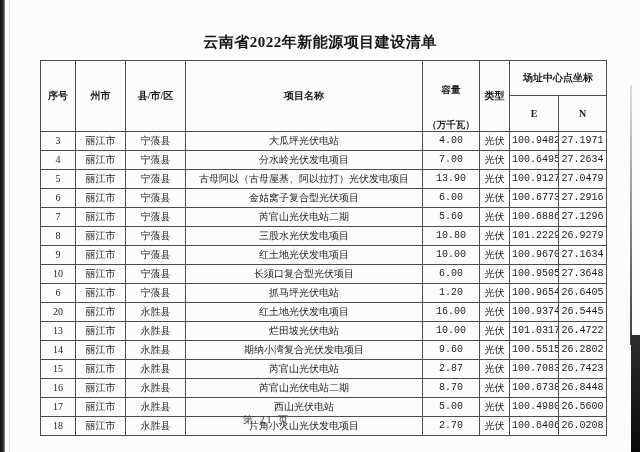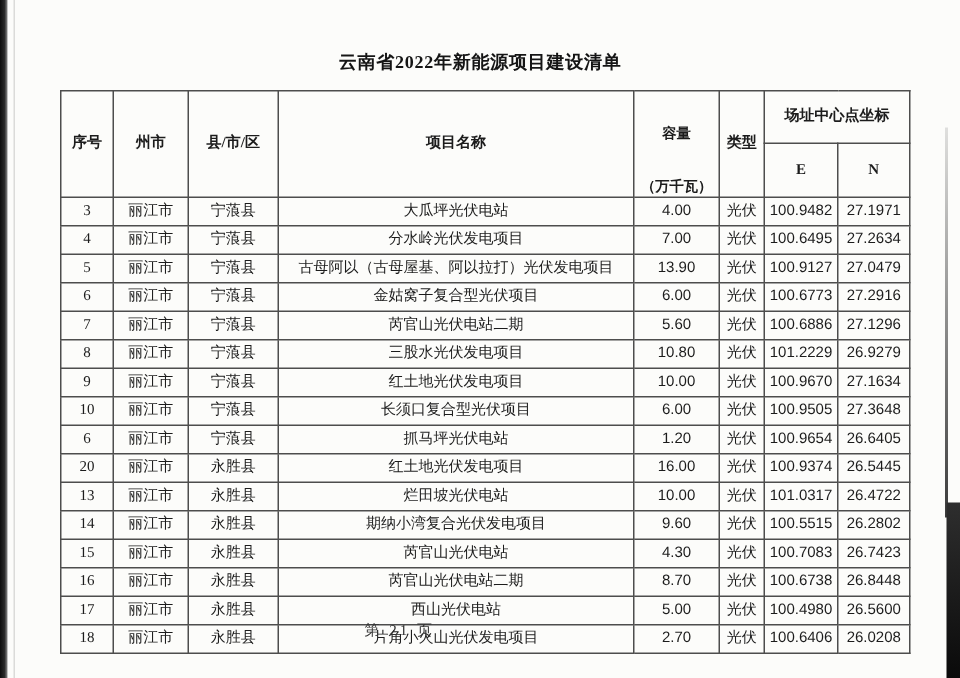--- a/index.html
+++ b/index.html
@@ -30,21 +30,21 @@
     background: linear-gradient(to bottom, rgba(60,60,60,0.15), #3a3a3a);
   }
   .edge-right-block {
     position: absolute; left: 631px; top: 335px; width: 9px; height: 117px;
     background: linear-gradient(to bottom, #2e2e2e, #0a0a0a);
   }
   .doc-title {
     position: absolute;
     left: 0; top: 33px; width: 640px;
     text-align: center;
-    font-size: 12px;
+    font-size: 15px;
     font-weight: bold;
     letter-spacing: 0.5px;
     color: #151515;
   }
   table.projects {
     position: absolute;
     left: 40px; top: 60px;
     width: 566px;
     border-collapse: collapse;
     table-layout: fixed;
@@ -62,21 +62,21 @@
     line-height: 1.15;
   }
   table.projects thead th {
     font-weight: bold;
     height: 18px;
   }
   table.projects thead tr.h1 th[rowspan] { height: 36px; }
   th.capacity-h { font-size: 9.5px; }
   .cap-line { display: block; margin-top: 24px; }
   td.col-capacity, td.col-coord-e, td.col-coord-n {
-    font-family: Liberation Sans, sans-serif;
+    font-family: Liberation Mono, monospace;
   }
   .page-footer {
     position: absolute;
     left: 0; top: 413px; width: 533px;
     text-align: center;
     font-size: 10px;
     letter-spacing: 2px;
     color: #333;
   }
 </style>
@@ -240,21 +240,21 @@
           <td class="col-capacity">9.60</td>
           <td class="col-type">光伏</td>
           <td class="col-coord-e">100.5515</td>
           <td class="col-coord-n">26.2802</td>
         </tr>
         <tr>
           <td class="col-index">15</td>
           <td class="col-prefecture">丽江市</td>
           <td class="col-county">永胜县</td>
           <td class="col-project-name">芮官山光伏电站</td>
-          <td class="col-capacity">4.30</td>
+          <td class="col-capacity">2.87</td>
           <td class="col-type">光伏</td>
           <td class="col-coord-e">100.7083</td>
           <td class="col-coord-n">26.7423</td>
         </tr>
         <tr>
           <td class="col-index">16</td>
           <td class="col-prefecture">丽江市</td>
           <td class="col-county">永胜县</td>
           <td class="col-project-name">芮官山光伏电站二期</td>
           <td class="col-capacity">8.70</td>

